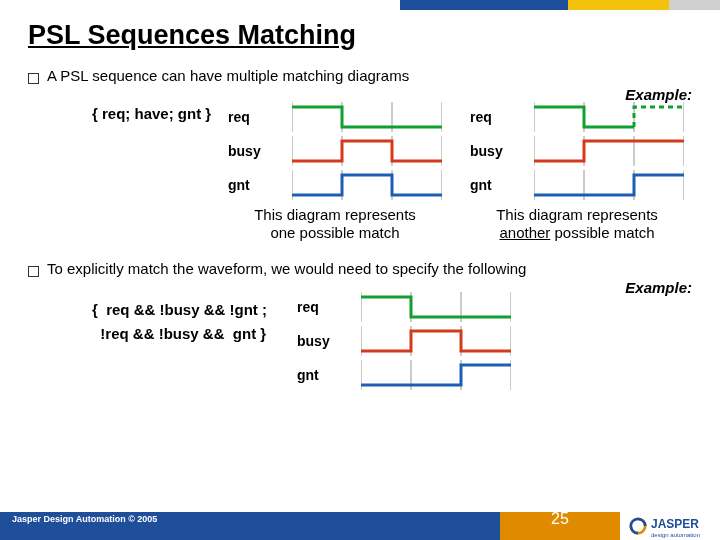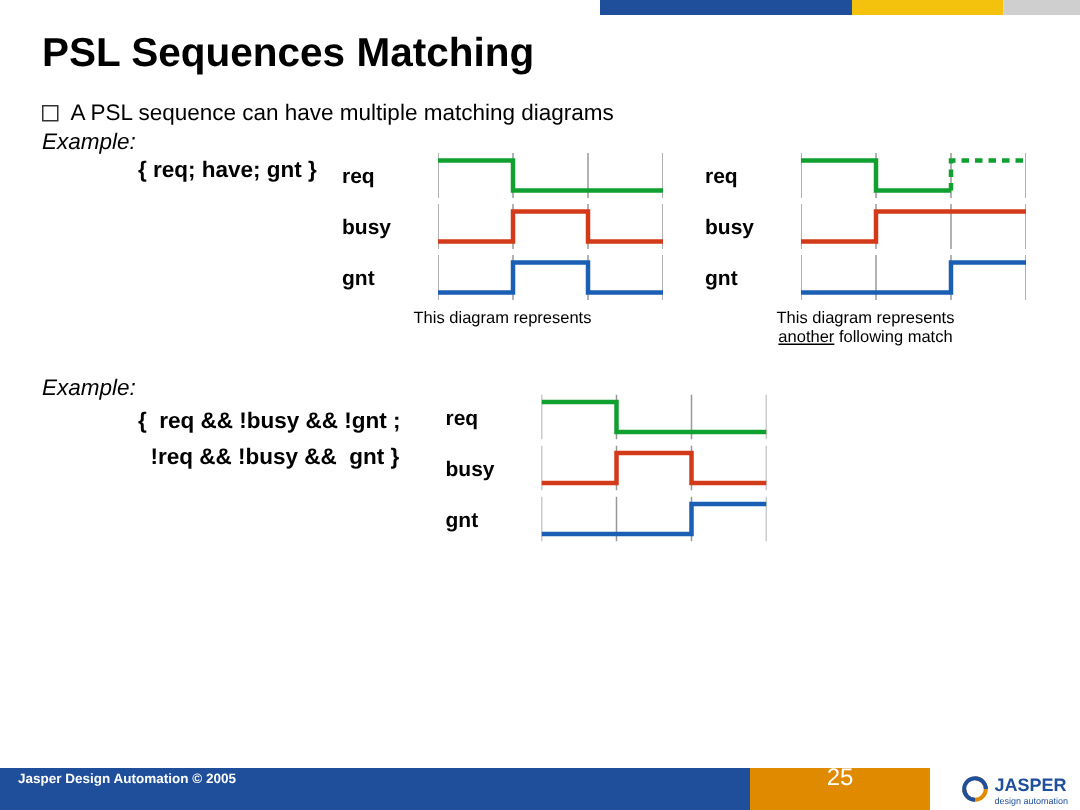--- a/index.html
+++ b/index.html
@@ -5,45 +5,45 @@
   * { margin: 0; padding: 0; box-sizing: border-box; }
   body {
     width: 720px; height: 540px;
     font-family: Arial, Helvetica, sans-serif;
     background: #fff; color: #000; position: relative; overflow: hidden;
   }
   .topbar { position: absolute; top: 0; right: 0; height: 10px; width: 320px; display: flex; }
   .topbar .blue { background: #1f4e9b; flex: 2; }
   .topbar .yellow { background: #f4c20d; flex: 1.2; }
   .topbar .gray { background: #cfcfcf; flex: 0.6; }
-  h1 { font-size: 27px; font-weight: bold; padding: 20px 0 6px 28px; }
+  h1 { font-size: 27px; font-weight: bold; padding: 20px 0 6px 28px; text-decoration: underline; }
   .content { padding: 4px 28px 0 28px; font-size: 15px; }
-  .bullet { display: flex; align-items: flex-start; gap: 8px; margin-top: 6px; }
+  .bullet { display: flex; align-items: flex-end; gap: 8px; margin-top: 6px; }
   .bullet .box { width: 11px; height: 11px; border: 1.5px solid #333; margin-top: 3px; flex-shrink: 0; }
-  .example { font-style: italic; font-weight: normal; margin: 2px 0 2px 0; }
+  .example { font-style: italic; font-weight: bold; margin: 2px 0 2px 0; text-align: right; }
   .seq { margin-left: 64px; font-weight: bold; }
 
   .diagrams1 { display: flex; gap: 28px; margin-left: 200px; margin-top: -20px; }
   .diag { display: flex; flex-direction: column; gap: 4px; }
   .row { display: flex; align-items: center; height: 30px; gap: 22px; }
   .label { width: 42px; font-size: 14px; font-weight: bold; }
   .wave { width: 150px; height: 30px; }
-  .caption { font-size: 11px; text-align: center; margin-top: 2px; line-height: 1.2; }
+  .caption { font-size: 15px; text-align: center; margin-top: 2px; line-height: 1.2; }
   .caption .u { text-decoration: underline; }
 
   .section2 { margin-top: 18px; }
   .exblock2 { display: flex; }
   .exlines { margin-left: 64px; font-weight: bold; font-size: 15px; line-height: 1.6; }
   .exlines div { white-space: pre; }
   .diag2 { margin-left: 30px; margin-top: -6px; }
 
   .footer { position: absolute; bottom: 0; left: 0; right: 0; height: 22px; }
   .footer .blue { position: absolute; left: 0; bottom: 0; width: 500px; height: 28px; background: #1f4e9b; color: #fff; font-size: 9px; padding-left: 12px; line-height: 14px; font-weight: bold; }
   .footer .orange { position: absolute; left: 500px; bottom: 0; width: 120px; height: 28px; background: #e08a00; color: #fff; font-size: 16px; text-align: center; line-height: 14px; }
-  .footer .logo { position: absolute; right: 8px; bottom: 2px; display: flex; align-items: center; gap: 4px; }
+  .footer .logo { position: absolute; right: 20px; bottom: 2px; display: flex; align-items: center; gap: 4px; }
   .footer .logo .sw { width: 18px; height: 18px; }
   .footer .logo .txt { font-size: 12px; font-weight: bold; color: #1f4e9b; line-height: 0.9; }
   .footer .logo .sub { font-size: 6px; color: #1f4e9b; display: block; }
 </style>
 </head>
 <body>
 
 <div class="topbar">
   <div class="blue"></div>
     <div class="yellow"></div>
@@ -86,21 +86,21 @@
           <div class="label">gnt</div>
         <svg class="wave" viewBox="0 0 150 30">
           <line x1="0" y1="0" x2="0" y2="30" stroke="#999"></line>
             <line x1="50" y1="0" x2="50" y2="30" stroke="#999"></line>
             <line x1="100" y1="0" x2="100" y2="30" stroke="#999"></line>
             <line x1="150" y1="0" x2="150" y2="30" stroke="#999"></line>
           <polyline points="0,25 50,25 50,5 100,5 100,25 150,25" fill="none" stroke="#1a5fb4" stroke-width="3"></polyline>
         </svg>
         </div>
       <div class="caption">
-        <span>This diagram represents</span><br>
+        <span>This diagram represents</span><br><span>one possible match</span>
       </div>
     </div>
 
     <div class="diag">
       <div class="row">
           <div class="label">req</div>
         <svg class="wave" viewBox="0 0 150 30">
           <line x1="0" y1="0" x2="0" y2="30" stroke="#999"></line>
             <line x1="50" y1="0" x2="50" y2="30" stroke="#999"></line>
             <line x1="100" y1="0" x2="100" y2="30" stroke="#999"></line>
@@ -124,26 +124,30 @@
         <svg class="wave" viewBox="0 0 150 30">
           <line x1="0" y1="0" x2="0" y2="30" stroke="#999"></line>
             <line x1="50" y1="0" x2="50" y2="30" stroke="#999"></line>
             <line x1="100" y1="0" x2="100" y2="30" stroke="#999"></line>
             <line x1="150" y1="0" x2="150" y2="30" stroke="#999"></line>
           <polyline points="0,25 100,25 100,5 150,5" fill="none" stroke="#1a5fb4" stroke-width="3"></polyline>
         </svg>
         </div>
       <div class="caption">
         <span>This diagram represents</span><br>
-        <span class="u">another</span><span> following match</span>
+        <span class="u">another</span><span> possible match</span>
       </div>
     </div>
   </div>
 
   <div class="section2">
+    <div class="bullet">
+      <span class="box"></span>
+      <span>To explicitly match the waveform, we would need to specify the following</span>
+    </div>
     <div class="example">Example:</div>
     <div class="exblock2">
       <div class="exlines">
         <div>{  req &amp;&amp; !busy &amp;&amp; !gnt ;</div>
         <div>  !req &amp;&amp; !busy &amp;&amp;  gnt }</div>
       </div>
       <div class="diag diag2">
         <div class="row">
             <div class="label">req</div>
           <svg class="wave" viewBox="0 0 150 30">

